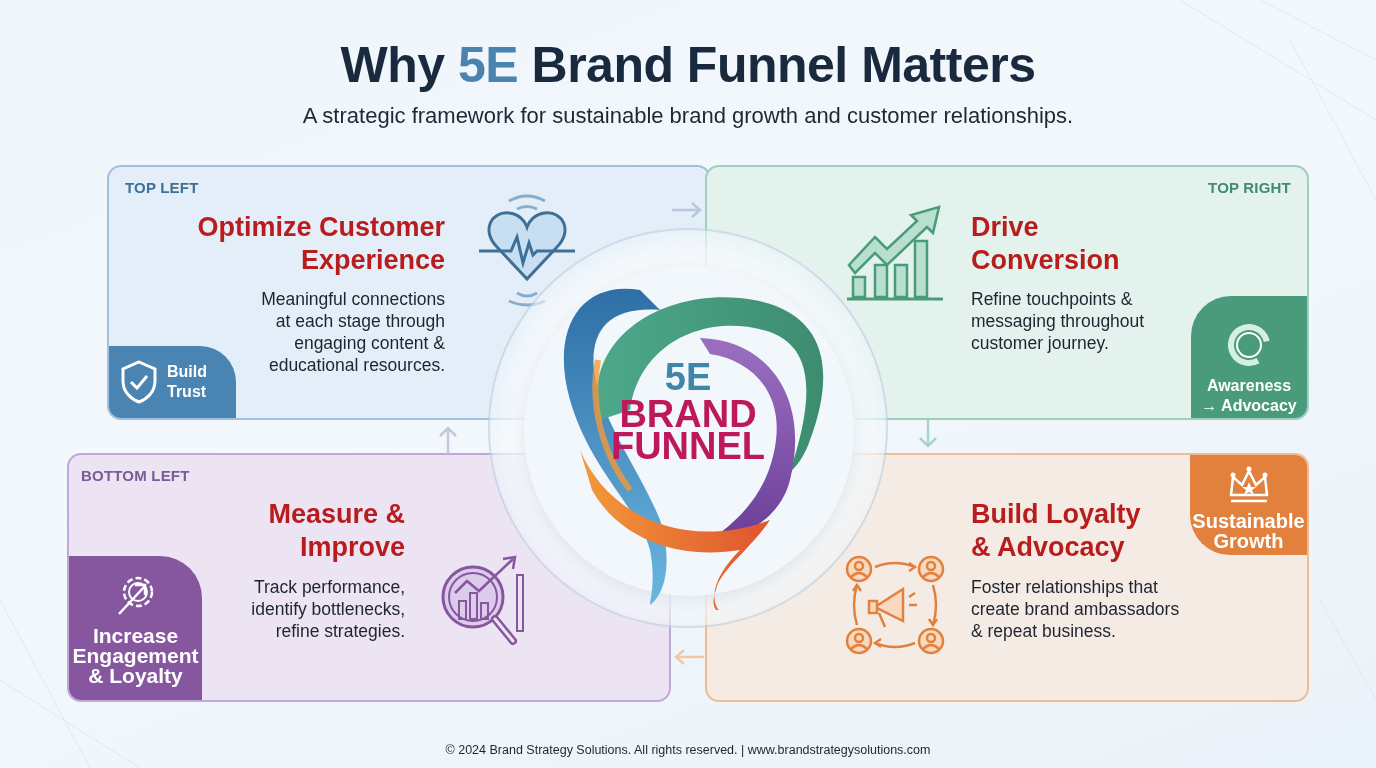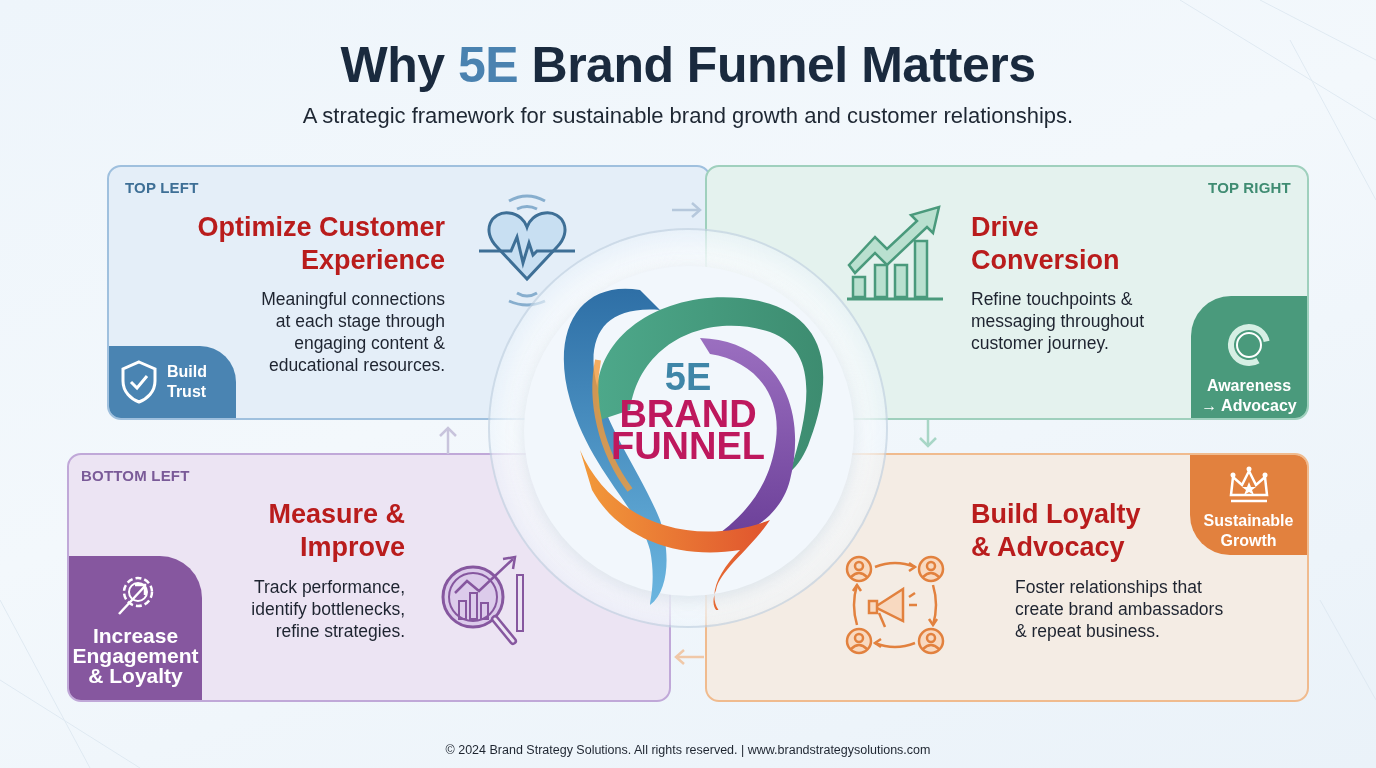--- a/index.html
+++ b/index.html
@@ -40,30 +40,30 @@
   .card-title { position: absolute; font-size: 27px; font-weight: 700; line-height: 33px; color: #b91c1c; }
   .card-desc { position: absolute; font-size: 17.5px; line-height: 22px; color: #1e2430; }
 
   .tl .card-title { right: 264px; top: 44px; text-align: right; width: 320px; }
   .tl .card-desc { right: 264px; top: 121px; text-align: right; width: 260px; }
   .tr .card-title { left: 264px; top: 44px; }
   .tr .card-desc { left: 264px; top: 121px; width: 230px; }
   .bl .card-title { right: 264px; top: 43px; text-align: right; }
   .bl .card-desc { right: 264px; top: 121px; text-align: right; width: 240px; }
   .br .card-title { left: 264px; top: 43px; }
-  .br .card-desc { left: 264px; top: 121px; width: 260px; margin-left: 44px; }
+  .br .card-desc { left: 264px; top: 121px; width: 260px; }
 
   .badge {
     position: absolute; color: #fff; font-weight: 700; font-size: 16px;
     line-height: 20px; text-align: center;
   }
   .tl .badge { left: 0; bottom: 0; width: 127px; height: 72px; background: #4a84b2; border-top-right-radius: 36px; display: flex; align-items: center; padding-left: 10px; gap: 8px; text-align: left; }
   .tr .badge { right: 0; bottom: 0; width: 116px; height: 122px; background: #4a9a7c; border-top-left-radius: 40px; padding-top: 24px; }
   .bl .badge { left: 0; bottom: 0; width: 133px; height: 144px; background: #86579f; border-top-right-radius: 42px; padding-top: 14px; font-size: 21px; }
-  .br .badge { right: 0; top: 0; width: 117px; height: 100px; background: #e2813e; border-bottom-left-radius: 40px; padding-top: 10px; font-size: 16px; }
+  .br .badge { right: 0; top: 0; width: 117px; height: 100px; background: #e2813e; border-bottom-left-radius: 40px; padding-top: 10px; font-size: 20px; }
   .badge svg { display: block; margin: 0 auto 6px; }
   .tl .badge svg { margin: 0; }
 
   .icon { position: absolute; }
   .tl .icon { left: 368px; top: 22px; }
   .tr .icon { left: 138px; top: 36px; }
   .bl .icon { left: 368px; top: 100px; }
   .br .icon { left: 138px; top: 100px; }
 
   .connector { position: absolute; }

